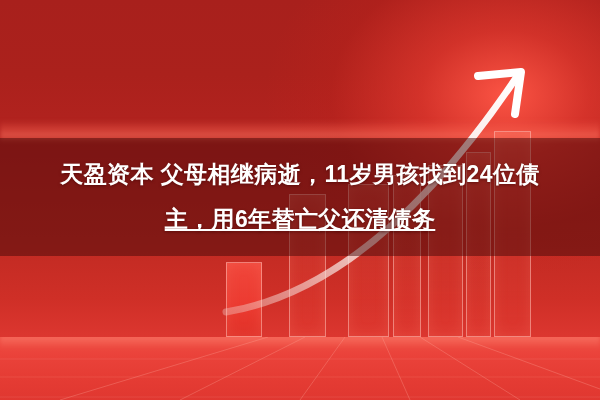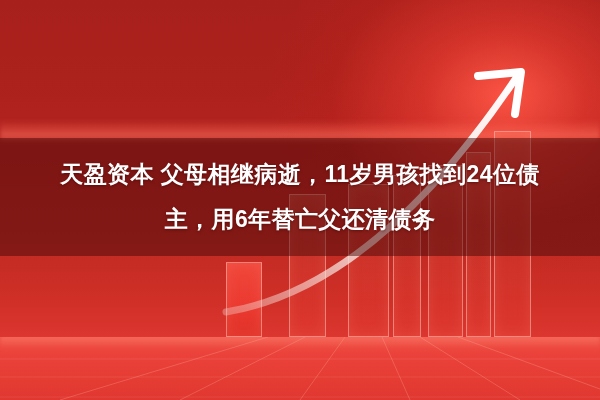--- a/index.html
+++ b/index.html
@@ -111,21 +111,21 @@
     color: #ffffff;
     font-size: 23px;
     font-weight: 700;
     line-height: 45px;
     text-align: center;
     letter-spacing: 0.4px;
     text-shadow: 0 1px 3px rgba(60,0,0,0.55);
     white-space: nowrap;
   }
   .headline .l1 { display: block; }
-  .headline .l2 { display: block; }
+  .headline .l2 { display: block; text-decoration: underline; }
 </style>
 </head>
 <body>
 
 <div id="stage">
 
   <div class="wall"></div>
   <div class="horizon-glow"></div>
 
   <div class="bars" id="bars">

